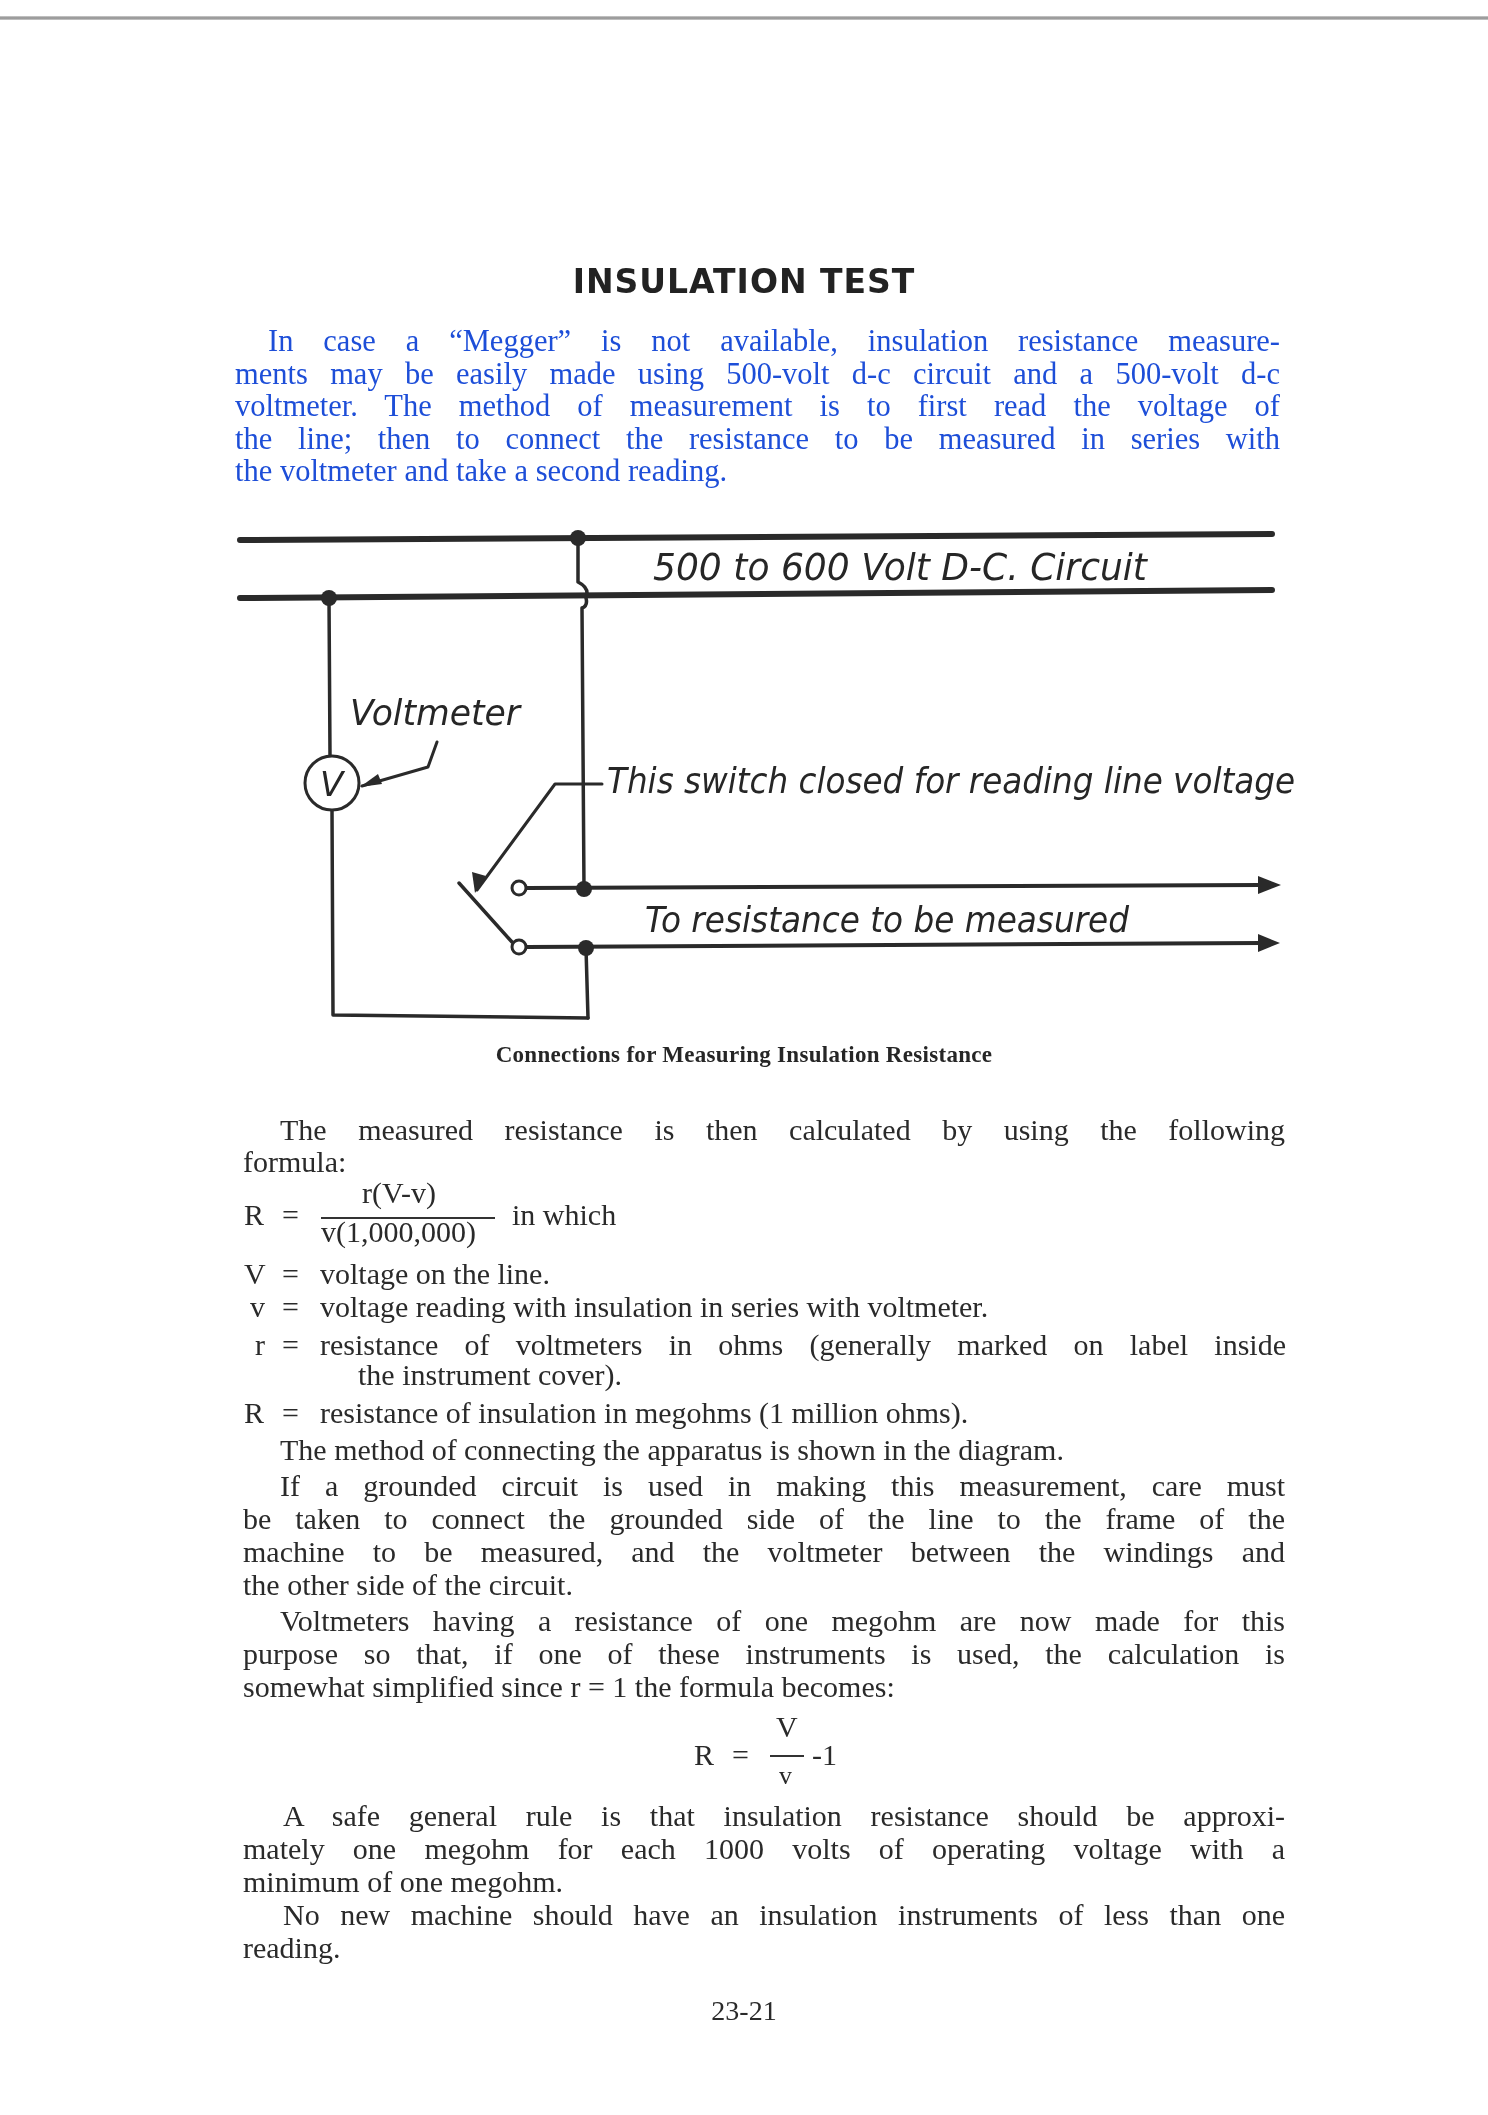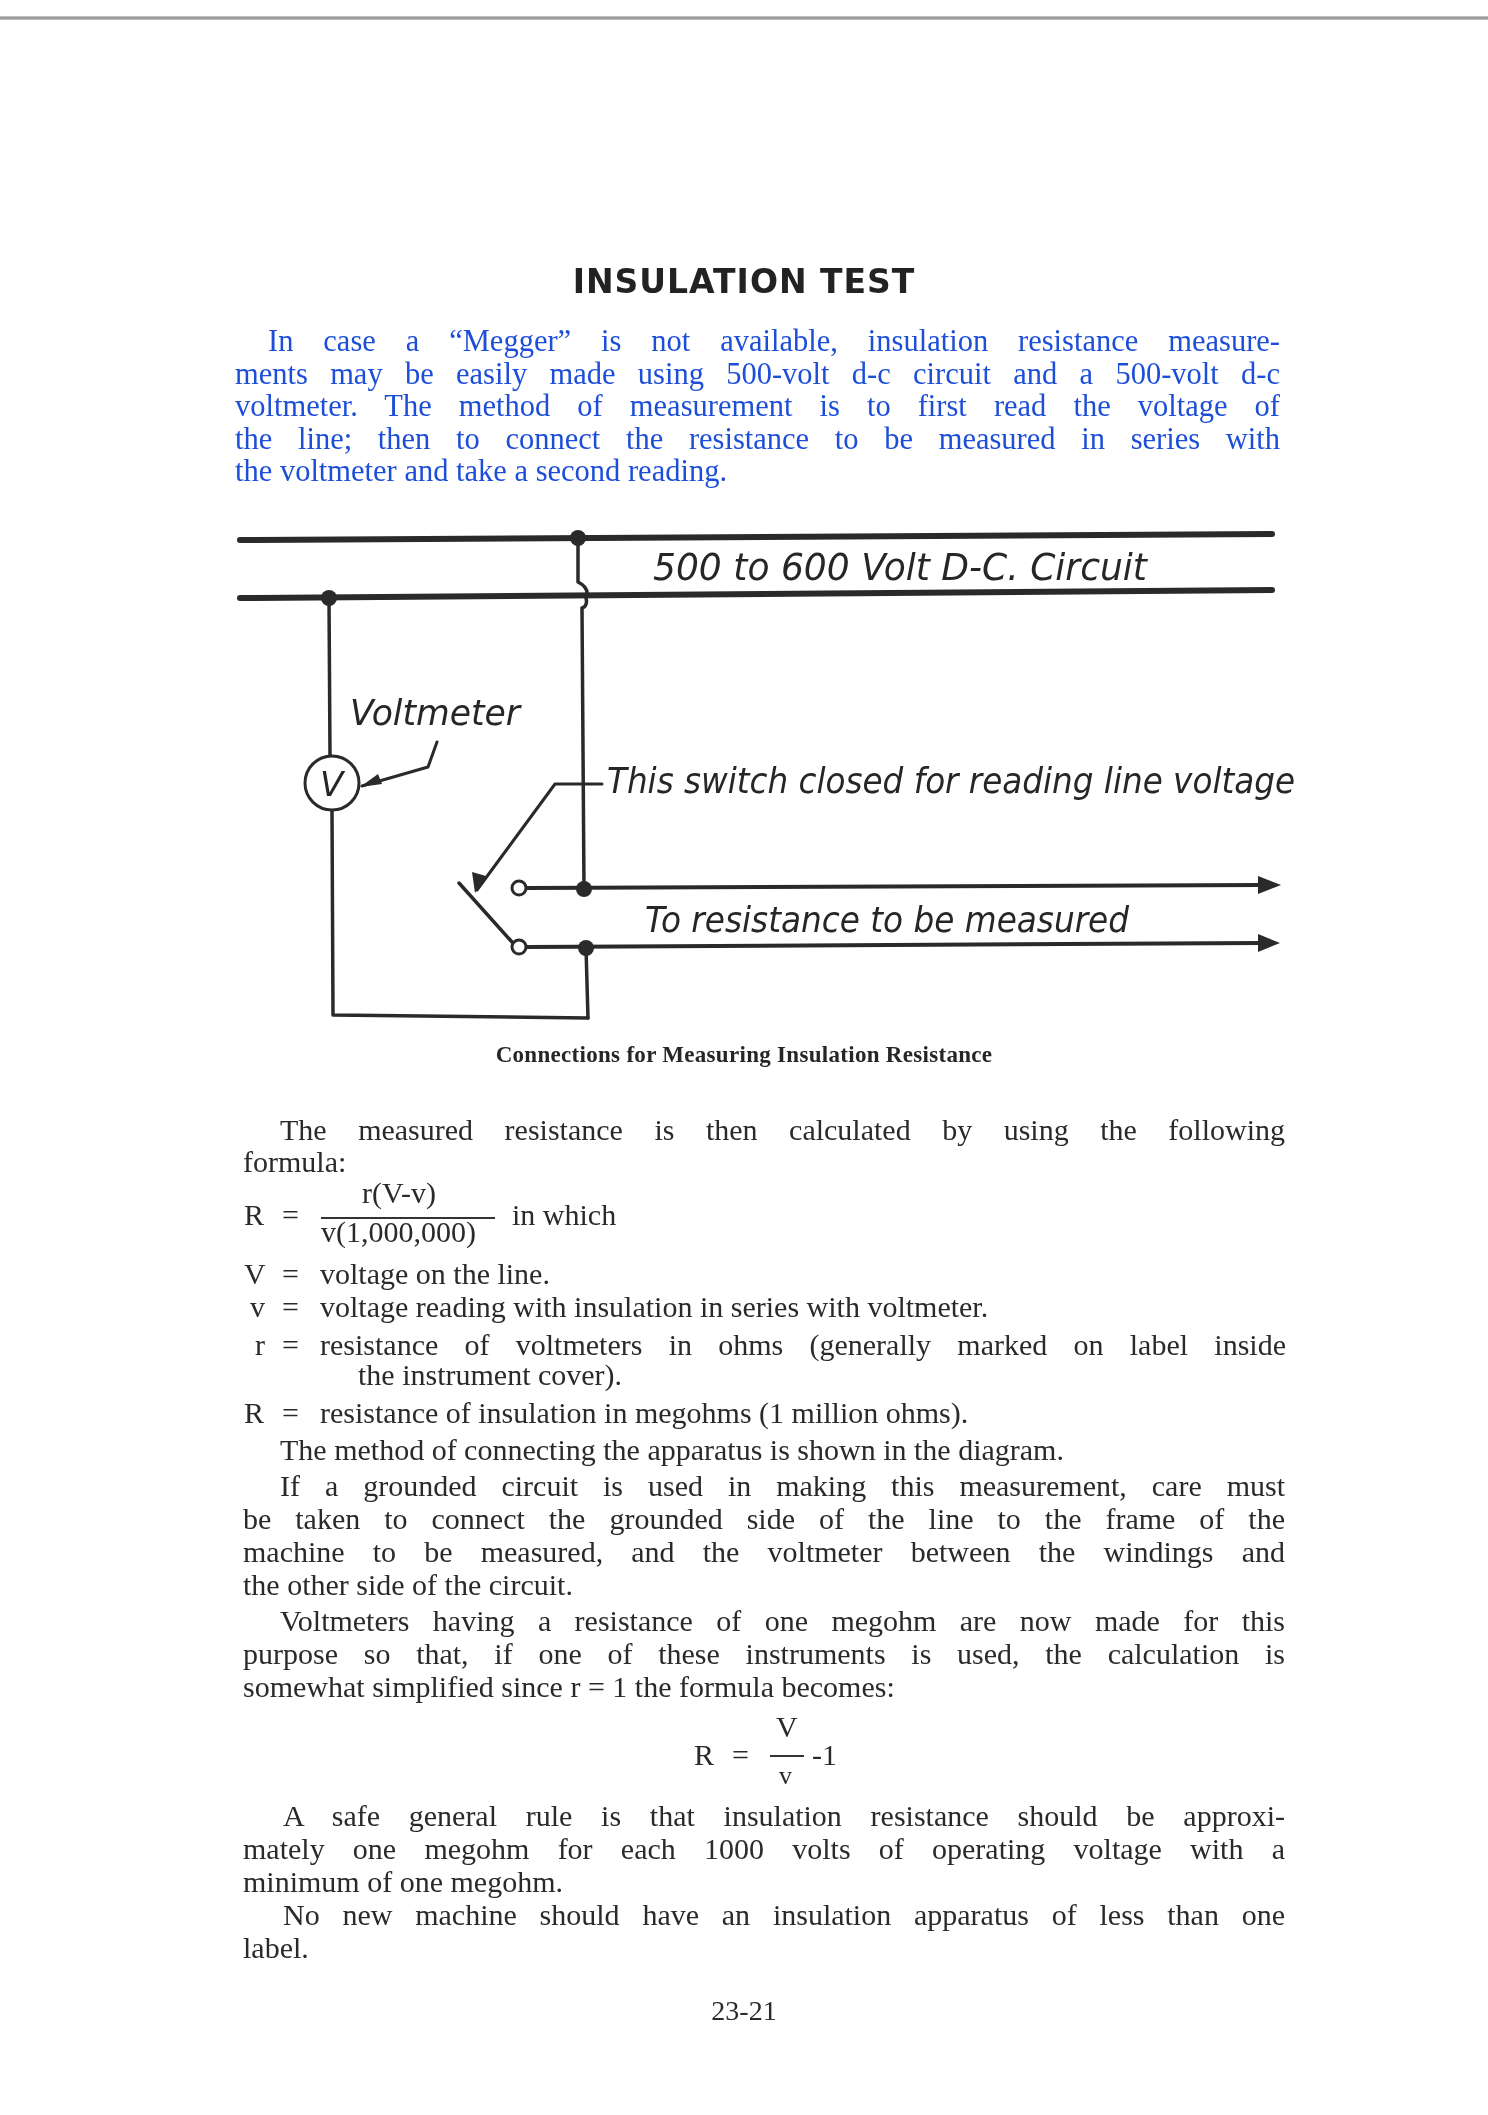--- a/index.html
+++ b/index.html
@@ -147,16 +147,16 @@
 <div class="abs" style="left:732px; top:1739px;">=</div>
 <div class="abs" style="left:776px; top:1711px;">V</div>
 <div class="frac-line" style="left:770px; top:1755px; width:34px;"></div>
 <div class="abs" style="left:779px; top:1760px; font-size:26px;">v</div>
 <div class="abs" style="left:812px; top:1739px;">-1</div>
 
 <div class="abs justify" style="left:283px; top:1800px; width:1002px;">A safe general rule is that insulation resistance should be approxi-</div>
 <div class="abs justify" style="left:243px; top:1833px; width:1042px;">mately one megohm for each 1000 volts of operating voltage with a</div>
 <div class="abs" style="left:243px; top:1866px;">minimum of one megohm.</div>
 
-<div class="abs justify" style="left:283px; top:1899px; width:1002px;">No new machine should have an insulation apparatus of less than one</div>
-<div class="abs" style="left:243px; top:1932px;">label.</div>
+<div class="abs justify" style="left:283px; top:1899px; width:1002px;">No new machine should have an insulation instruments of less than one</div>
+<div class="abs" style="left:243px; top:1932px;">reading.</div>
 
 <div class="pagenum">23-21</div>
 
 </body></html>

